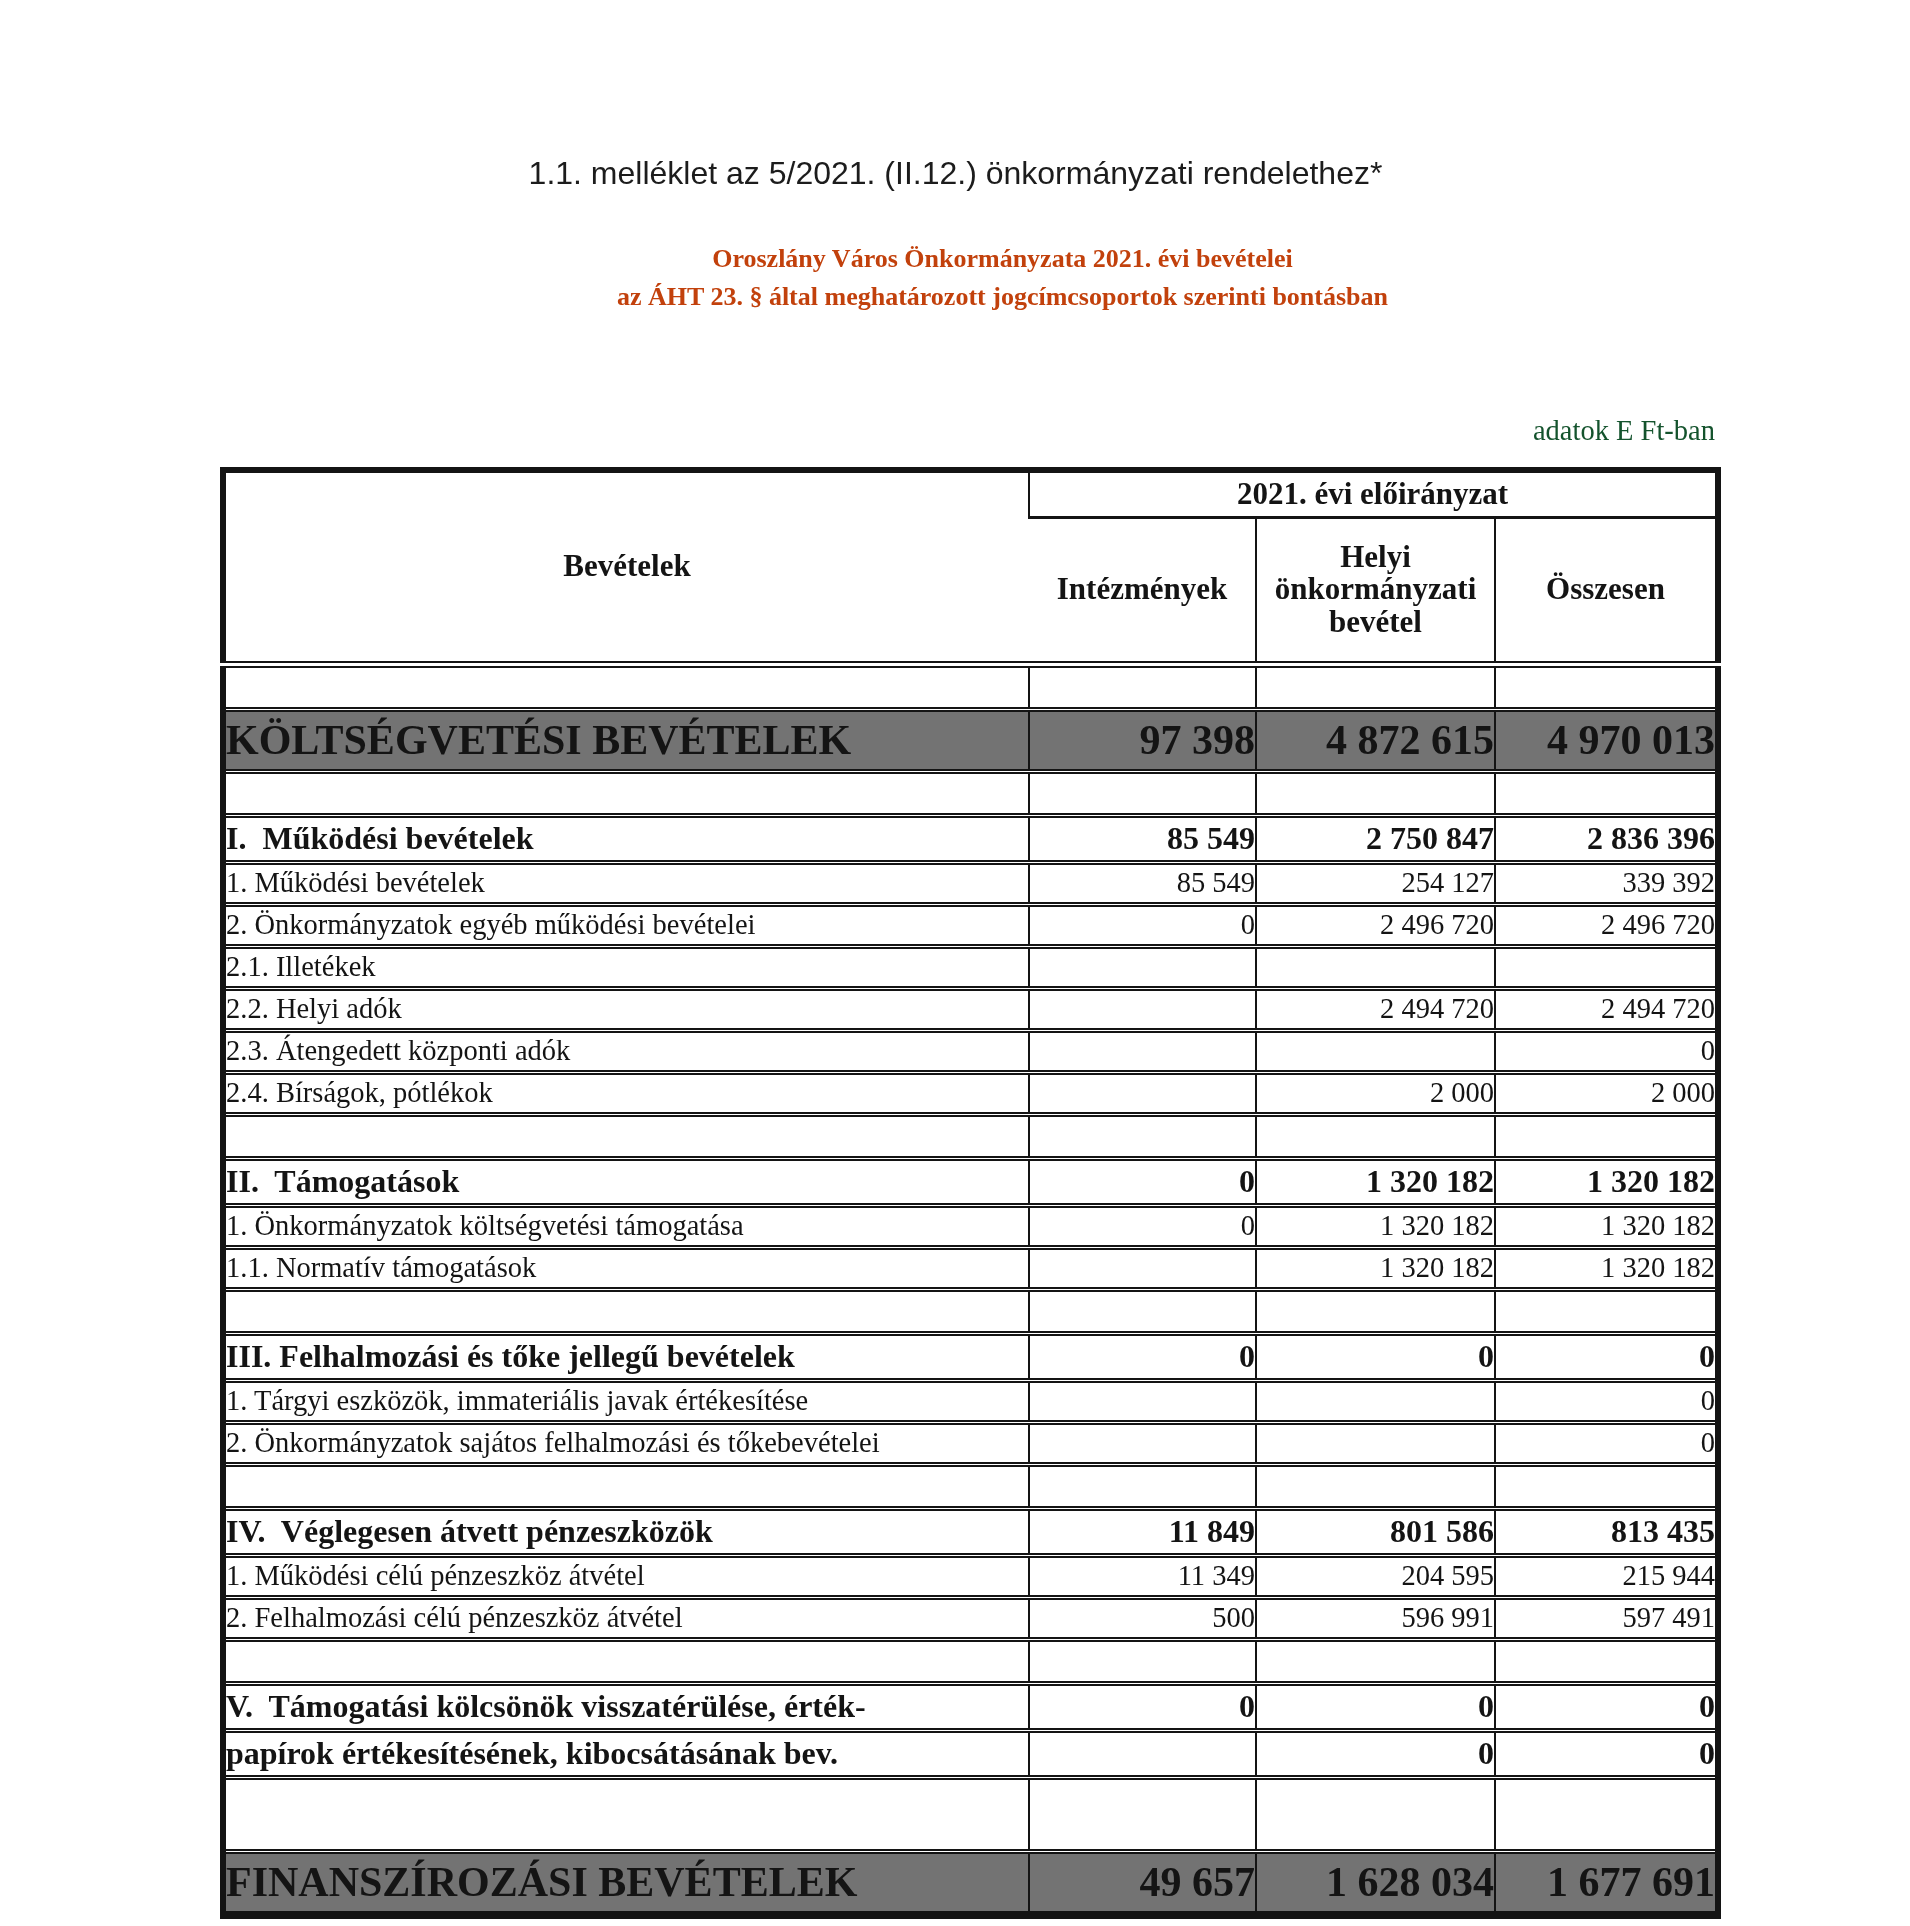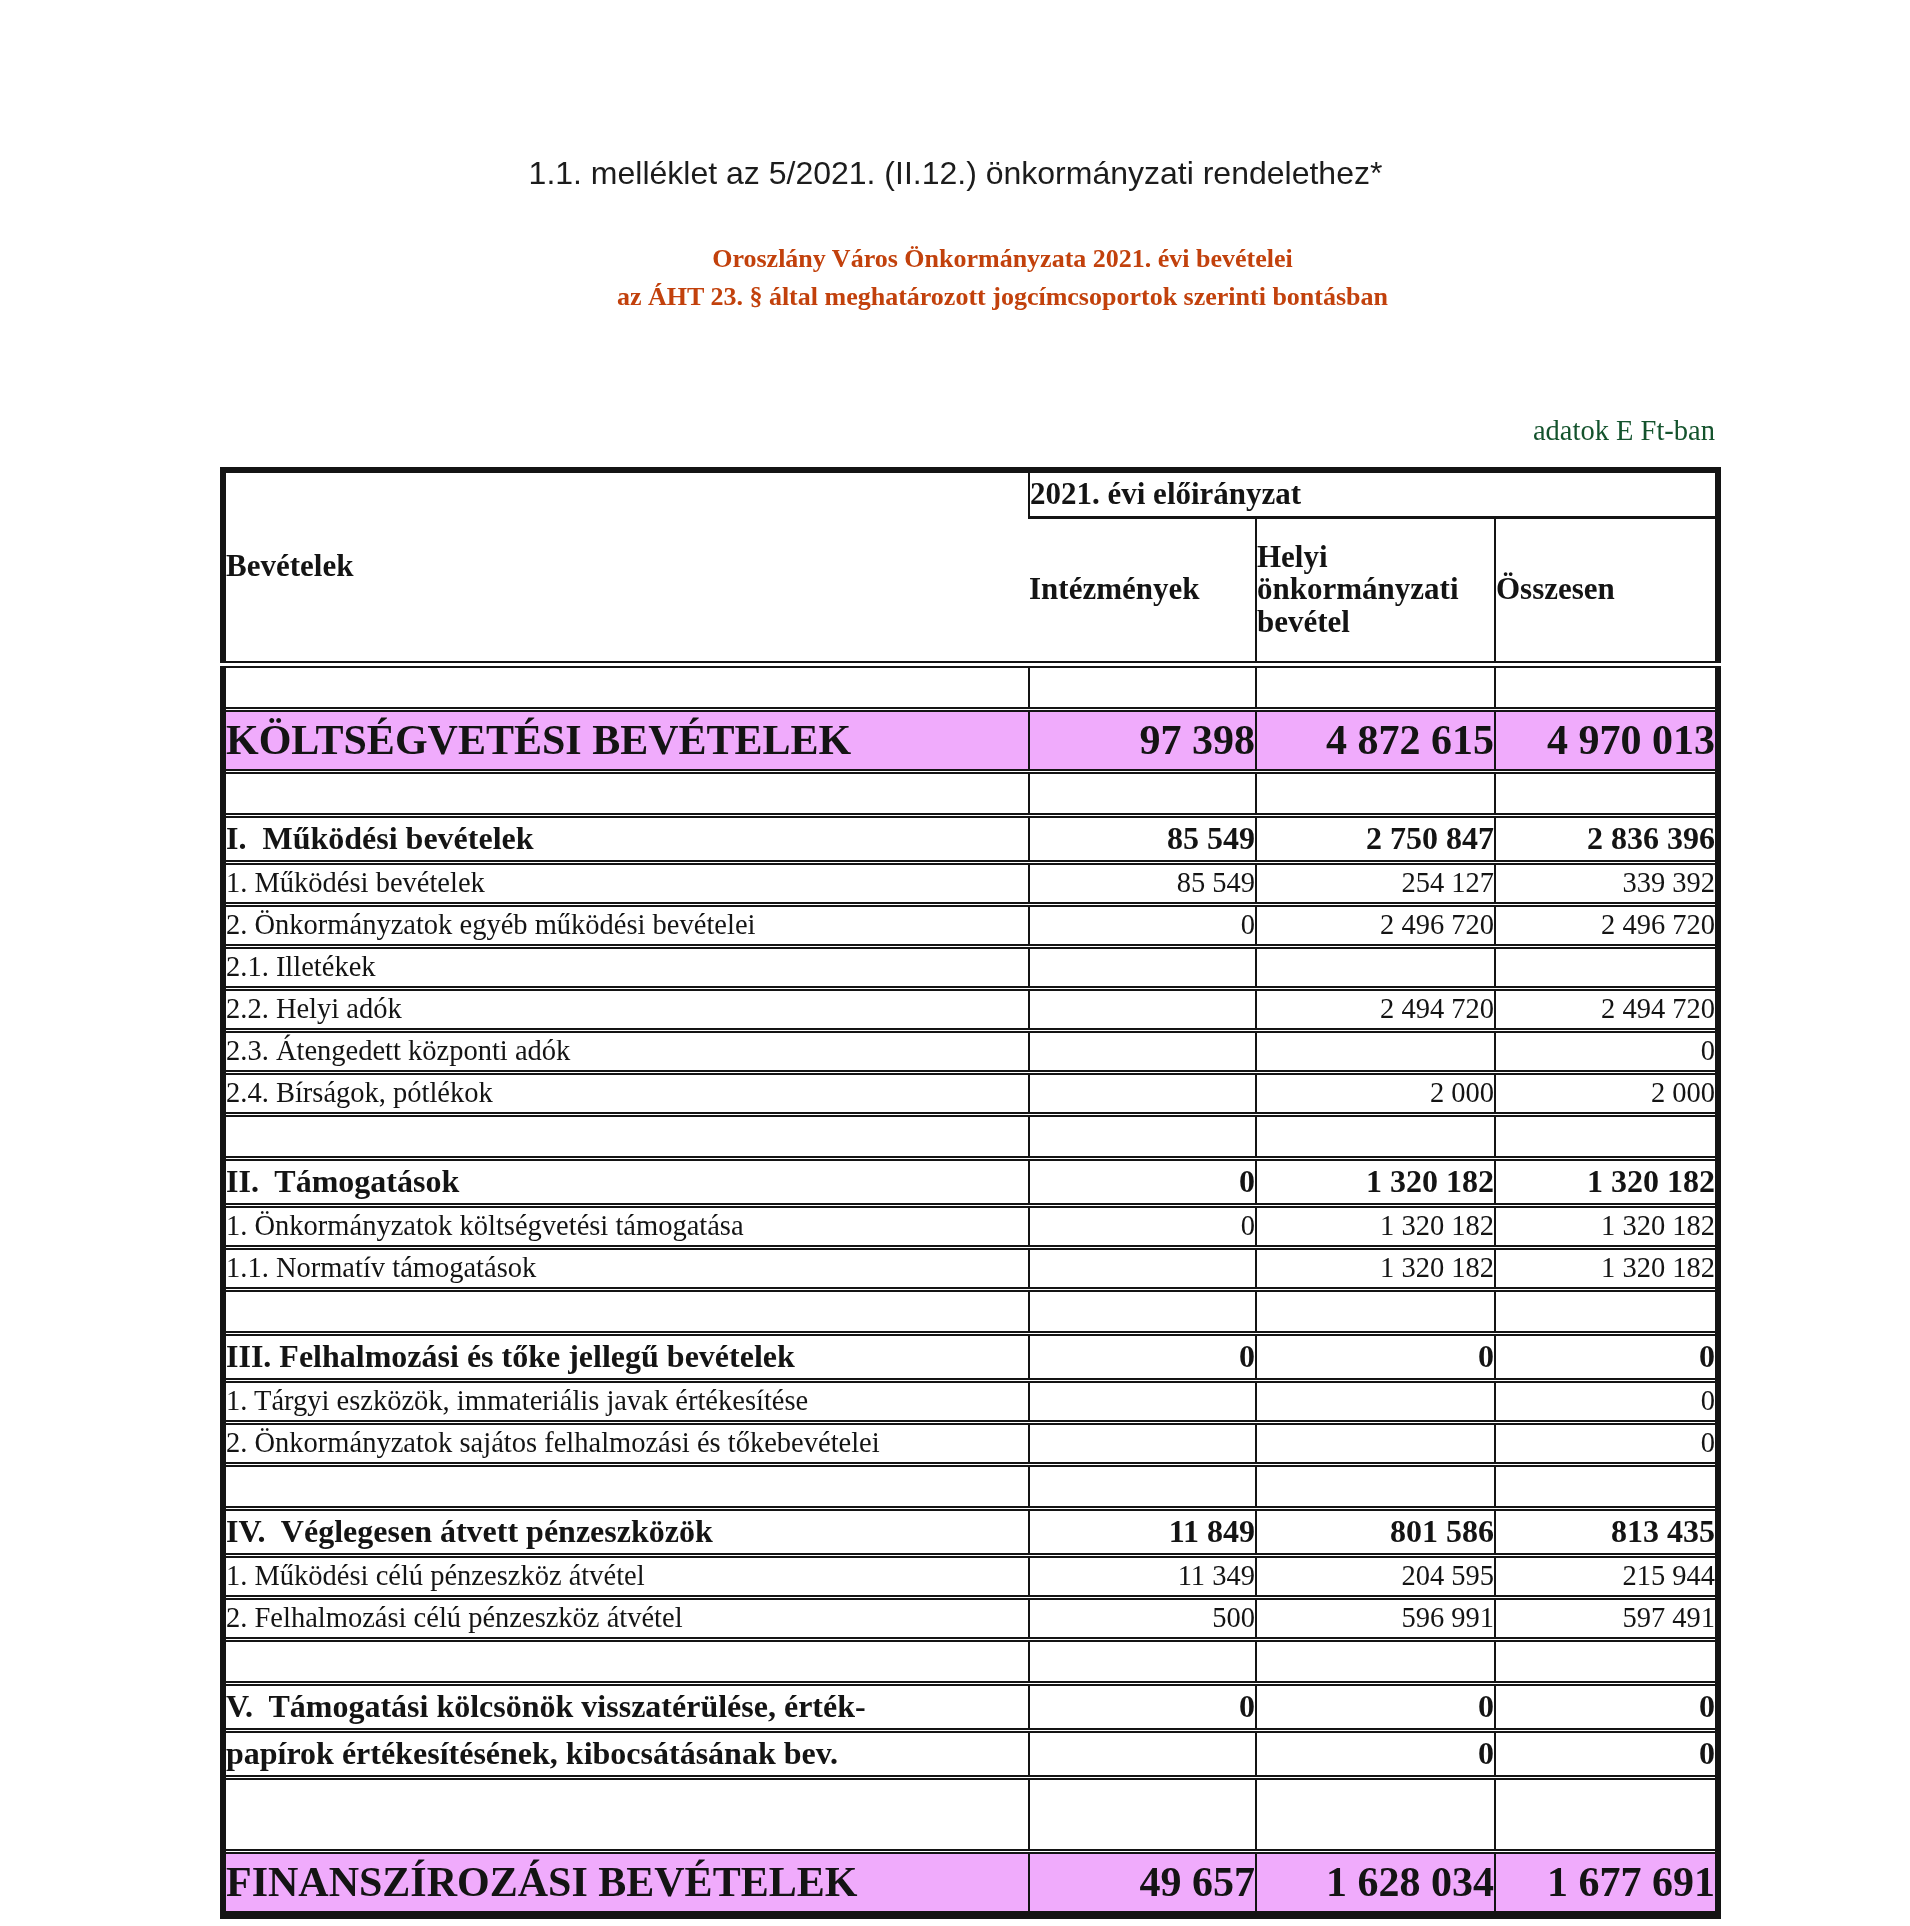--- a/index.html
+++ b/index.html
@@ -50,40 +50,40 @@
     vertical-align:middle;
     line-height:1.05;
     overflow:hidden;
   }
   .budget th:first-child, .budget td:first-child { border-left:none; }
 
   
   .budget thead th {
     font-weight:bold;
     font-size:31px;
-    text-align:left;
+    text-align:center;
   }
   .h-group { height:47px; }
   .h-subhdr { height:147px; }
   .th-bevetelek { border-bottom:7.7px double #141414; }
   .th-group-label { border-bottom:3.5px solid #141414; }
   .sub-hdr th { border-bottom:7.7px double #141414; }
 
   
   .budget tbody tr { border-top:5.4px double #141414; }
   .budget tbody tr:first-child { border-top:none; }
 
   .r-spacer td      { height:39px; }
   .r-spacer_tall td { height:69px; }
 
   .r-major td {
     height:57px;
     font-size:42px;
     font-weight:bold;
-    background:#f0abfc;
+    background:#737373;
   }
   .r-section td  { height:42px; font-size:32px; font-weight:bold;margin-left:28px; }
   .r-section2 td { height:42px; font-size:32px; font-weight:bold; }
   .r-sub td      { height:37px;  font-size:28.5px; }
 
   .c-label { text-align:left; white-space:pre-wrap; }
   .c-num   { text-align:right; padding-right:11.6px; white-space:nowrap; }
   .ind0 { padding-left:8.5px; }
   .ind1 { padding-left:21px;margin-left:33px; }
   .ind2 { padding-left:39px; }

